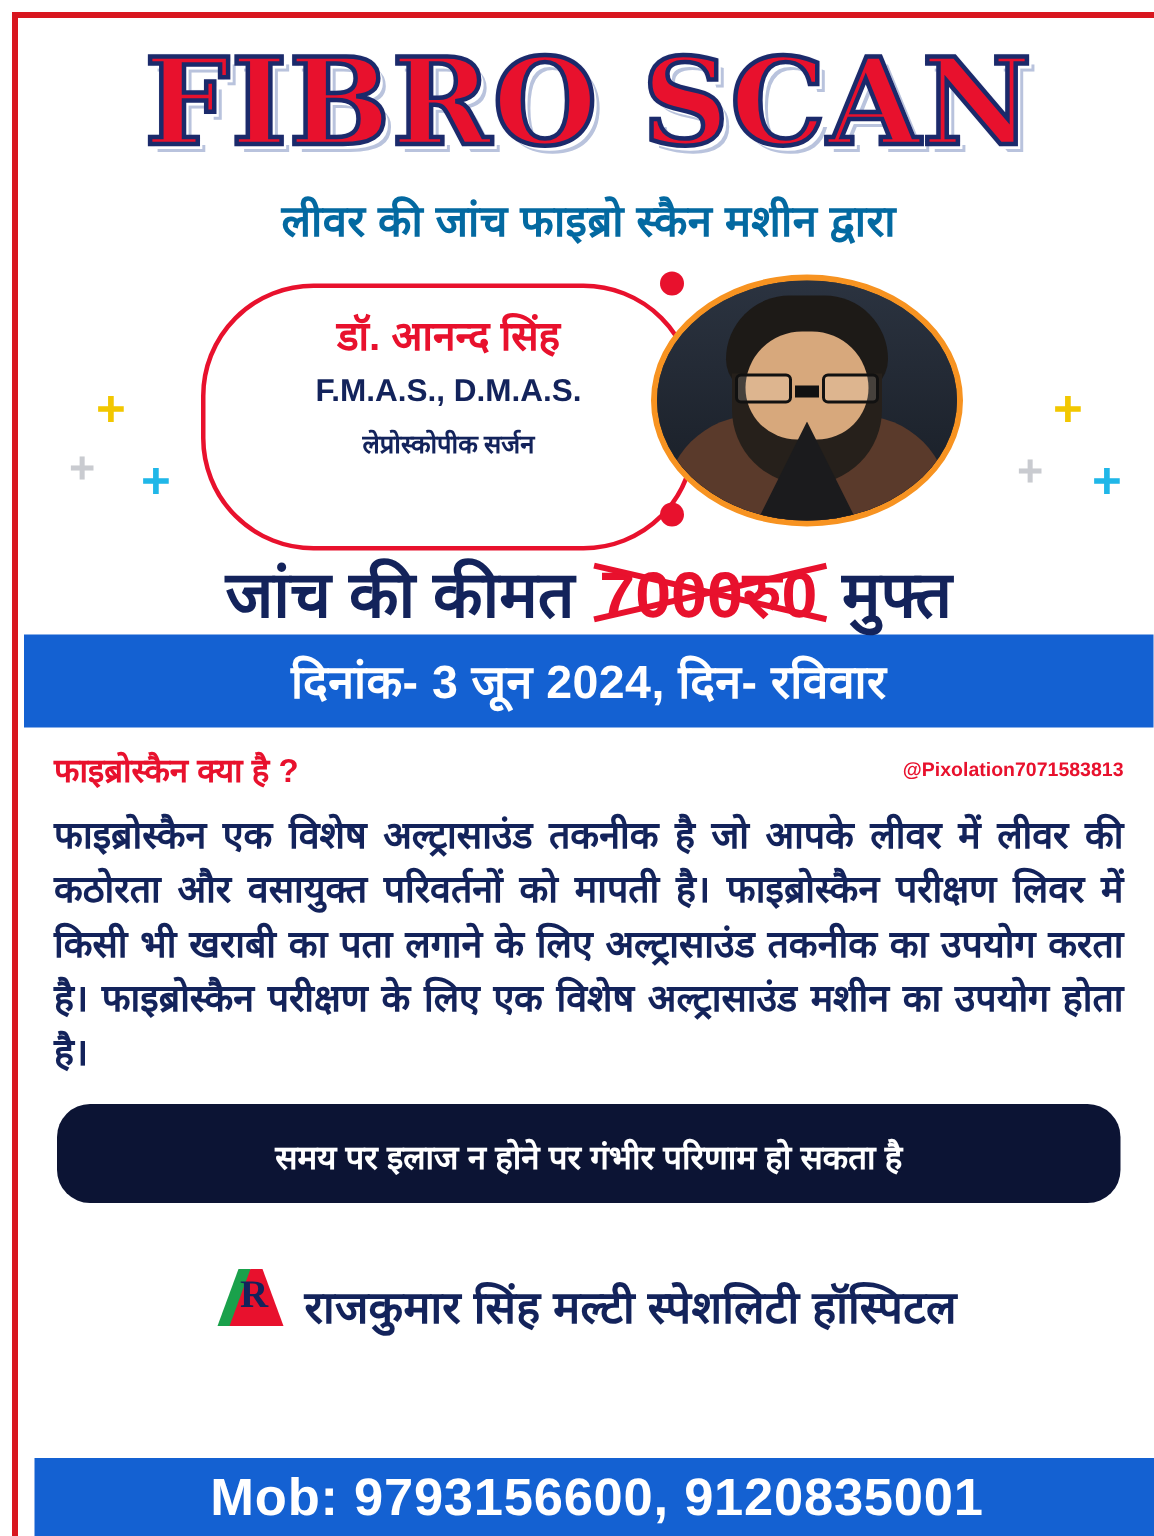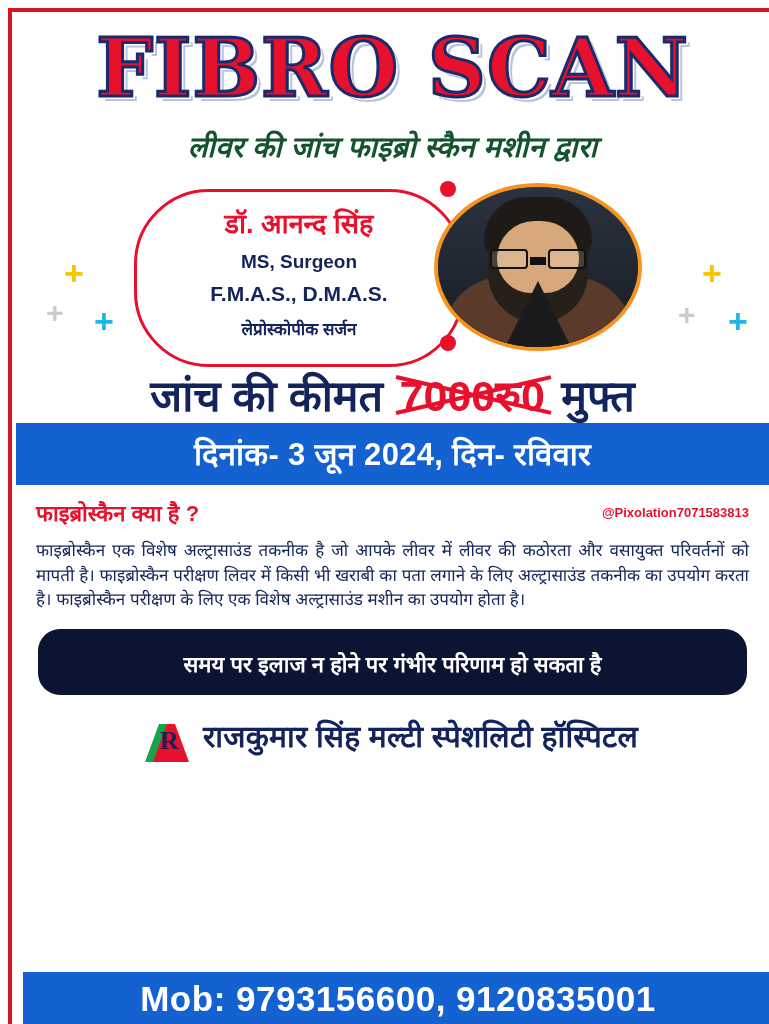--- a/index.html
+++ b/index.html
@@ -38,24 +38,23 @@
     line-height: 1.05;
     white-space: nowrap;
   }
 
   
   .subtitle {
     text-align: center;
     font-family: "Liberation Sans", sans-serif;
     font-weight: 700;
     font-size: 29px;
-    color: #14532d;
+    color: #0369a1;
     margin-top: -4px;
     letter-spacing: .3px;
-    font-style: italic;
   }
 
   
   .doctor-band {
     position: relative;
     height: 180px;
     margin-top: 6px;
   }
   .doc-capsule {
     position: absolute;
@@ -71,21 +70,21 @@
     font-size: 27px; font-weight: 700; color: #e8112d;
     line-height: 1.1;
   }
   .doc-deg1 {
     font-size: 19px; font-weight: 700; color: #13235b; margin-top: 3px;
   }
   .doc-deg2 {
     font-size: 21px; font-weight: 700; color: #13235b; margin-top: 1px;
   }
   .doc-deg3 {
-    font-size: 17px; font-weight: 700; color: #13235b; margin-top: 3px;
+    font-size: 17px; font-weight: 700; color: #13235b; margin-top: 3px; font-family: Liberation Serif, serif;
   }
   .photo-ring {
     position: absolute;
     left: 418px; top: 8px;
     width: 208px; height: 168px;
     border-radius: 50%;
     border: 4px solid #f79321;
     overflow: hidden;
     background: #2e3742;
   }
@@ -191,21 +190,21 @@
   }
   .handle {
     position: absolute; right: 16px; top: 16px;
     font-size: 13px; font-weight: 700; color: #e8112d;
   }
   .q-head {
     font-size: 22px; font-weight: 700; color: #e8112d;
     margin-bottom: 4px;
   }
   .para {
-    font-size: 17px; font-weight: 400; color: #13235b;
+    font-size: 25px; font-weight: 700; color: #13235b;
     line-height: 1.45; text-align: justify;
   }
 
   
   .dark-box {
     margin: 12px 22px 0 22px;
     background: #0c1434;
     border-radius: 22px;
     padding: 11px 10px 13px;
     text-align: center;
@@ -236,20 +235,21 @@
     border-bottom: 38px solid #e8112d;
   }
   .logo .r-letter {
     position: absolute; left: 13px; top: 10px;
     font-size: 26px; font-weight: 700; color: #13235b;
     font-family: "Liberation Serif", serif;
   }
   .hosp-name {
     font-size: 30px; font-weight: 700; color: #13235b;
     letter-spacing: .2px;
+    margin-top: 28px;
   }
   .address {
     text-align: center; font-size: 18px; font-weight: 700;
     color: #13235b; margin-top: 6px;
   }
 
   
   .phone-bar {
     position: absolute; left: 0; right: 0; bottom: 0;
     background: #1461d2; color: #ffffff;
@@ -273,21 +273,20 @@
   <span class="plus y" style="left:48px; top:240px; font-size:34px;">+</span>
   <span class="plus g" style="left:30px; top:282px; font-size:30px;">+</span>
   <span class="plus c" style="left:78px; top:288px; font-size:34px;">+</span>
   <span class="plus y" style="left:686px; top:240px; font-size:34px;">+</span>
   <span class="plus g" style="left:662px; top:284px; font-size:30px;">+</span>
   <span class="plus c" style="left:712px; top:288px; font-size:34px;">+</span>
 
   <div class="doctor-band">
     <div class="doc-capsule">
       <div class="doc-name">डॉ. आनन्द सिंह</div>
-      <div class="doc-deg1">MS, Surgeon</div>
       <div class="doc-deg2">F.M.A.S., D.M.A.S.</div>
       <div class="doc-deg3">लेप्रोस्कोपीक सर्जन</div>
     </div>
 
     <div class="dot top"></div>
     <div class="dot bottom"></div>
 
     <div class="photo-ring">
       <div class="face"></div>
       <div class="suit"></div>

